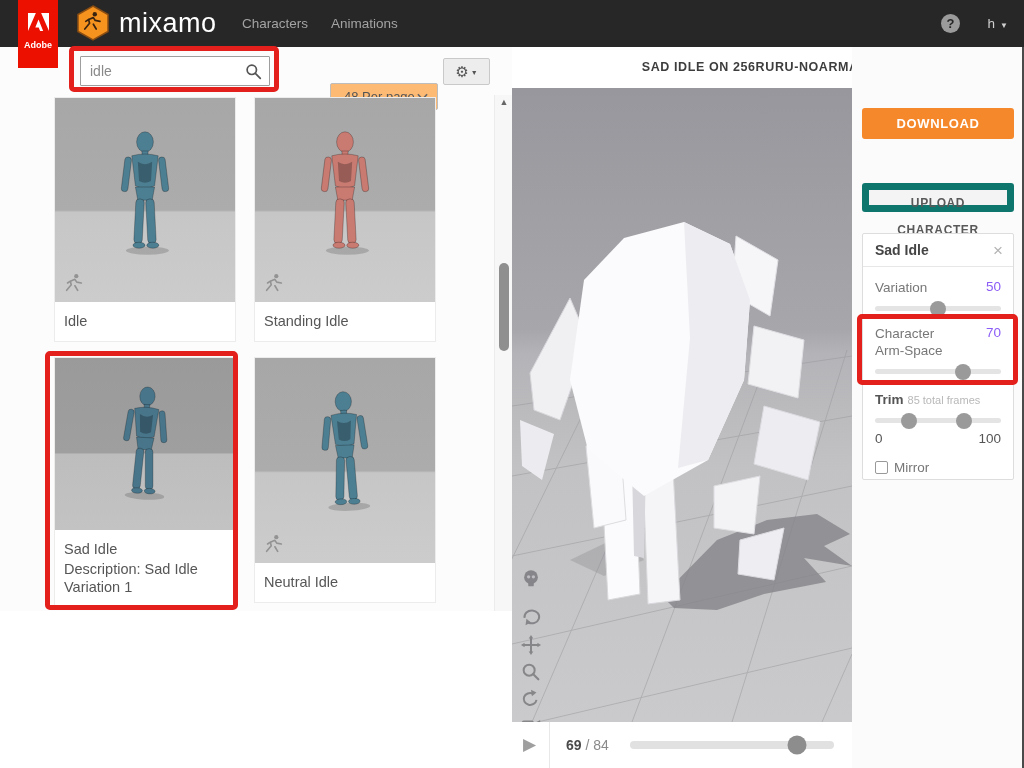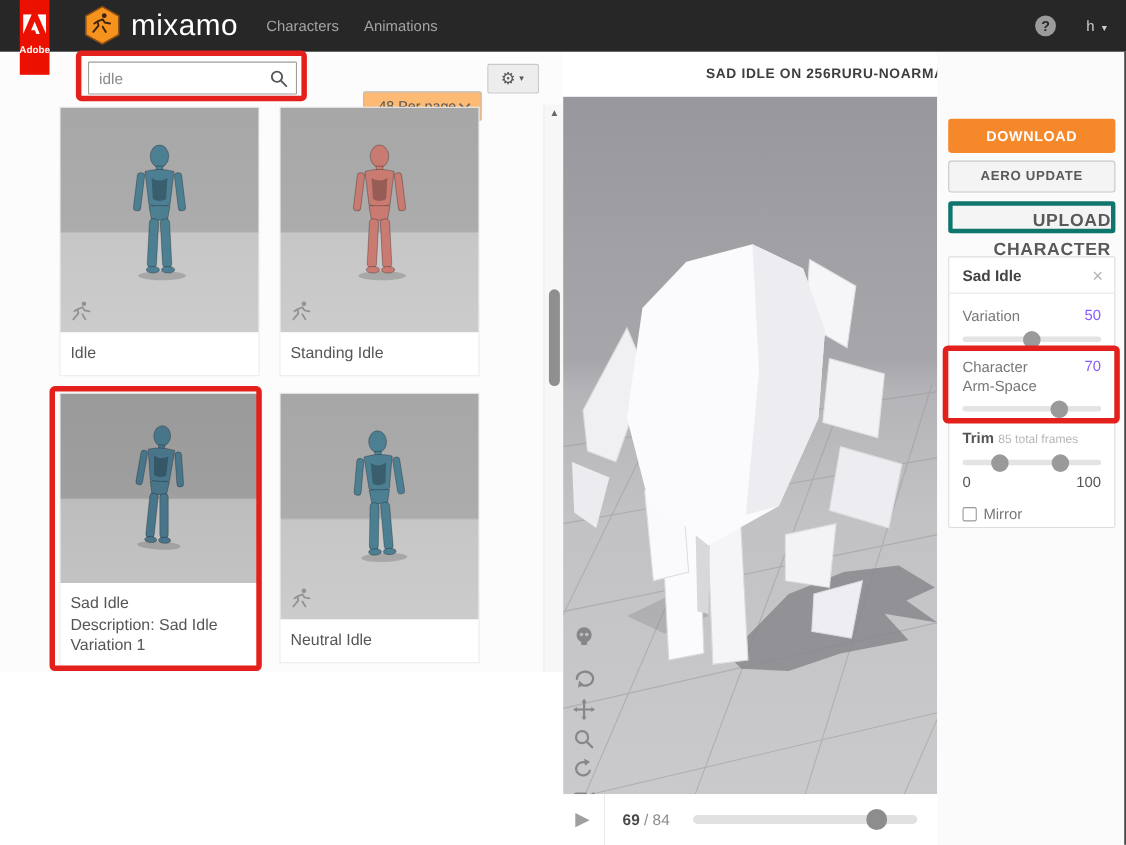--- a/index.html
+++ b/index.html
@@ -1,21 +1,21 @@
 <!DOCTYPE html>
 <html><head>
 <meta charset="utf-8">
 <style>
   * { margin:0; padding:0; box-sizing:border-box; }
   html,body { width:1024px; height:768px; overflow:hidden; background:#fff;
     font-family:"Liberation Sans", sans-serif; }
 
   
   #navbar { position:absolute; left:0; top:0; width:1024px; height:47px; background:#272727; z-index:30; }
-  #adobe-logo { position:absolute; left:18px; top:0; width:27px; height:68px; background:#EB1000; z-index:40;
+  #adobe-logo { position:absolute; left:18px; top:0; width:40px; height:68px; background:#EB1000; z-index:40;
     display:flex; flex-direction:column; align-items:center; justify-content:flex-start; }
   #adobe-logo svg { margin-top:13px; }
   #adobe-logo .adobe-word { color:#fff; font-size:9px; font-weight:bold; margin-top:9px; }
   #brand { position:absolute; left:76px; top:5px; display:flex; align-items:center; gap:9px; }
   #brand .word { color:#fff; font-size:27px; letter-spacing:.5px; }
   .nav-link { position:absolute; top:0; height:47px; line-height:47px; color:#a3a3a3; font-size:13.5px; cursor:pointer; }
   #nav-characters { left:242px; }
   #nav-animations { left:331px; }
   #help-btn { position:absolute; right:64px; top:14px; width:19px; height:19px; border-radius:50%;
     background:#9b9b9b; color:#262626; font-weight:bold; font-size:13px; text-align:center; line-height:19px; cursor:pointer; }
@@ -70,21 +70,21 @@
   #seek-slider { position:absolute; left:118px; right:18px; top:19px; height:8px; background:#e1e1e1; border-radius:4px; cursor:pointer; }
   #seek-thumb { position:absolute; top:50%; width:19px; height:19px; background:#8d8d8d; border-radius:50%;
     transform:translate(-50%,-50%); }
 
   #right-sidebar { position:absolute; left:852px; top:47px; width:172px; height:721px; background:#fbfbfb; }
   #page-right-edge { position:absolute; right:0; top:47px; width:2px; height:721px; background:#4a4a4a; z-index:50; }
   .side-btn { position:absolute; left:10px; width:152px; border-radius:3px; text-align:center; cursor:pointer;
     font-weight:bold; letter-spacing:.6px; }
   #download-btn { top:61px; height:31px; line-height:31px; background:#F6882C; color:#fff; font-size:13px; }
   #aero-btn { top:99px; height:29px; line-height:27px; background:#f4f4f4; border:1px solid #c8c8c8; color:#595959; font-size:12px; }
-  #upload-btn { top:136px; height:29px; line-height:27px; background:#f4f4f4; border:4px solid #0f766e; color:#595959; font-size:16px;text-align:right; }
+  #upload-btn { top:136px; height:29px; line-height:27px; background:#f4f4f4; border:7px solid #0f766e; color:#595959; font-size:12px; }
 
   #anim-panel { position:absolute; left:10px; top:186px; width:152px; height:247px; background:#fff;
     border:1px solid #ddd; border-radius:2px; }
   #panel-header { position:relative; height:33px; border-bottom:1px solid #e7e7e7; }
   #panel-title { position:absolute; left:12px; top:0; line-height:33px; font-size:14px; font-weight:bold; color:#444; }
   #panel-close { position:absolute; right:10px; top:0; line-height:33px; font-size:17px; color:#b3b3b3; cursor:pointer; }
   #panel-body { position:relative; padding:12px 12px 0 12px; }
   .slider-row { position:relative; }
   .slider-label { font-size:13.5px; color:#777; line-height:17px; }
   .slider-label.narrow { width:88px; }
@@ -326,21 +326,20 @@
     <span>/</span>
     <span>84</span>
   </div>
   <div id="seek-slider">
     <div id="seek-thumb" style="left: 82%;"></div>
   </div>
 </div>
 
 <div id="right-sidebar">
   <div class="side-btn" id="download-btn">DOWNLOAD</div>
-  <div class="side-btn" id="aero-btn">AERO UPDATE</div>
   <div class="side-btn" id="upload-btn">UPLOAD CHARACTER</div>
 
   <div id="anim-panel">
     <div id="panel-header">
       <span id="panel-title">Sad Idle</span>
       <span id="panel-close">×</span>
     </div>
     <div id="panel-body">
       <div class="slider-row">
         <div class="slider-label">Variation</div>

